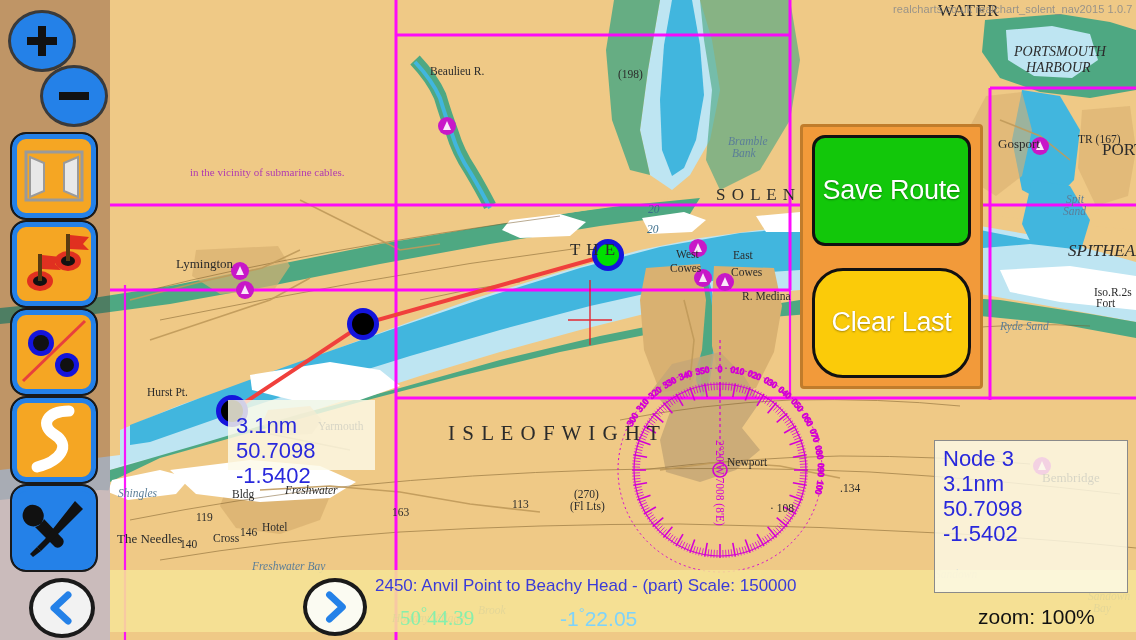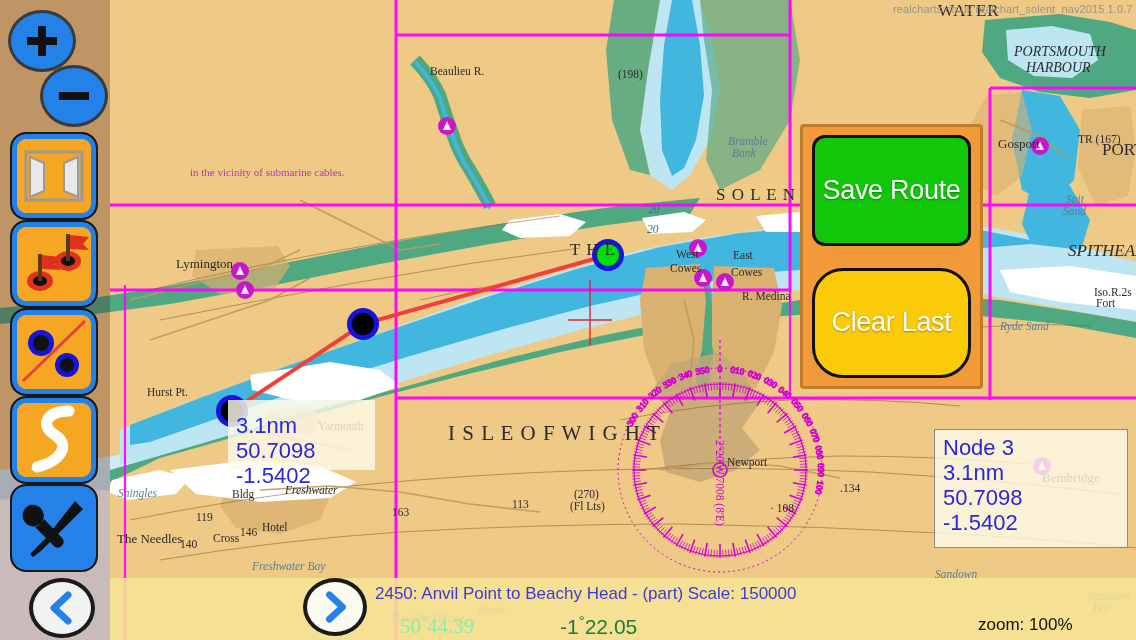--- a/index.html
+++ b/index.html
@@ -77,40 +77,40 @@
   #btn-last  { background:#FBCB09;border-radius:31px; }
 
   
   .infobox {
     position:absolute; background:rgba(252,250,232,0.82);
     color:#2828DC; font-size:22px; line-height:1.13;
     padding:2px 4px 4px 8px; z-index:4;
     font-family:"Liberation Sans", sans-serif;
   }
   #infobox-small { left:228px; top:400px; width:147px; height:70px; padding-top:14px; }
-  #infobox-node  { left:934px; top:429px; width:194px; height:119px; border:1px solid #8a8a8a; padding-top:6px; }
+  #infobox-node  { left:934px; top:440px; width:194px; height:153px; border:1px solid #8a8a8a; padding-top:6px; }
   .infobox div { white-space:nowrap; }
 
   
   #bottombar {
-    position:absolute; left:110px; bottom:0; width:1026px; height:62px;
+    position:absolute; left:110px; bottom:8px; width:1026px; height:62px;
     background:rgba(246,226,150,0.88); z-index:3;
   }
   #chart-title {
     position:absolute; left:265px; top:6px;
     font-size:17px; color:#3B3BD8; white-space:nowrap;
   }
   #coords-row {
     position:absolute; left:0; top:32px; width:1026px; height:30px;
     display:flex; align-items:center; white-space:nowrap;
   }
   #lat-red  { position:absolute; left:290px; font-size:21px; color:#86efac;font-family:Liberation Serif, serif; }
-  #lon-red  { position:absolute; left:450px; font-size:21px; color:#15803d; }
+  #lon-red  { position:absolute; left:450px; font-size:21px; color:#7dd3fc; }
   #ll-black { position:absolute; left:562px; font-size:21px; color:#111; }
-  #zoomlvl  { position:absolute; left:868px; font-size:17px; color:#111; }
+  #zoomlvl  { position:absolute; left:868px; font-size:21px; color:#111; }
   .deg { font-size:15px; vertical-align:super; }
 </style>
 </head>
 <body>
 
 <div id="app">
 
   <div id="map">
     <svg viewBox="0 0 1136 640" xmlns="http://www.w3.org/2000/svg">
       <defs>

